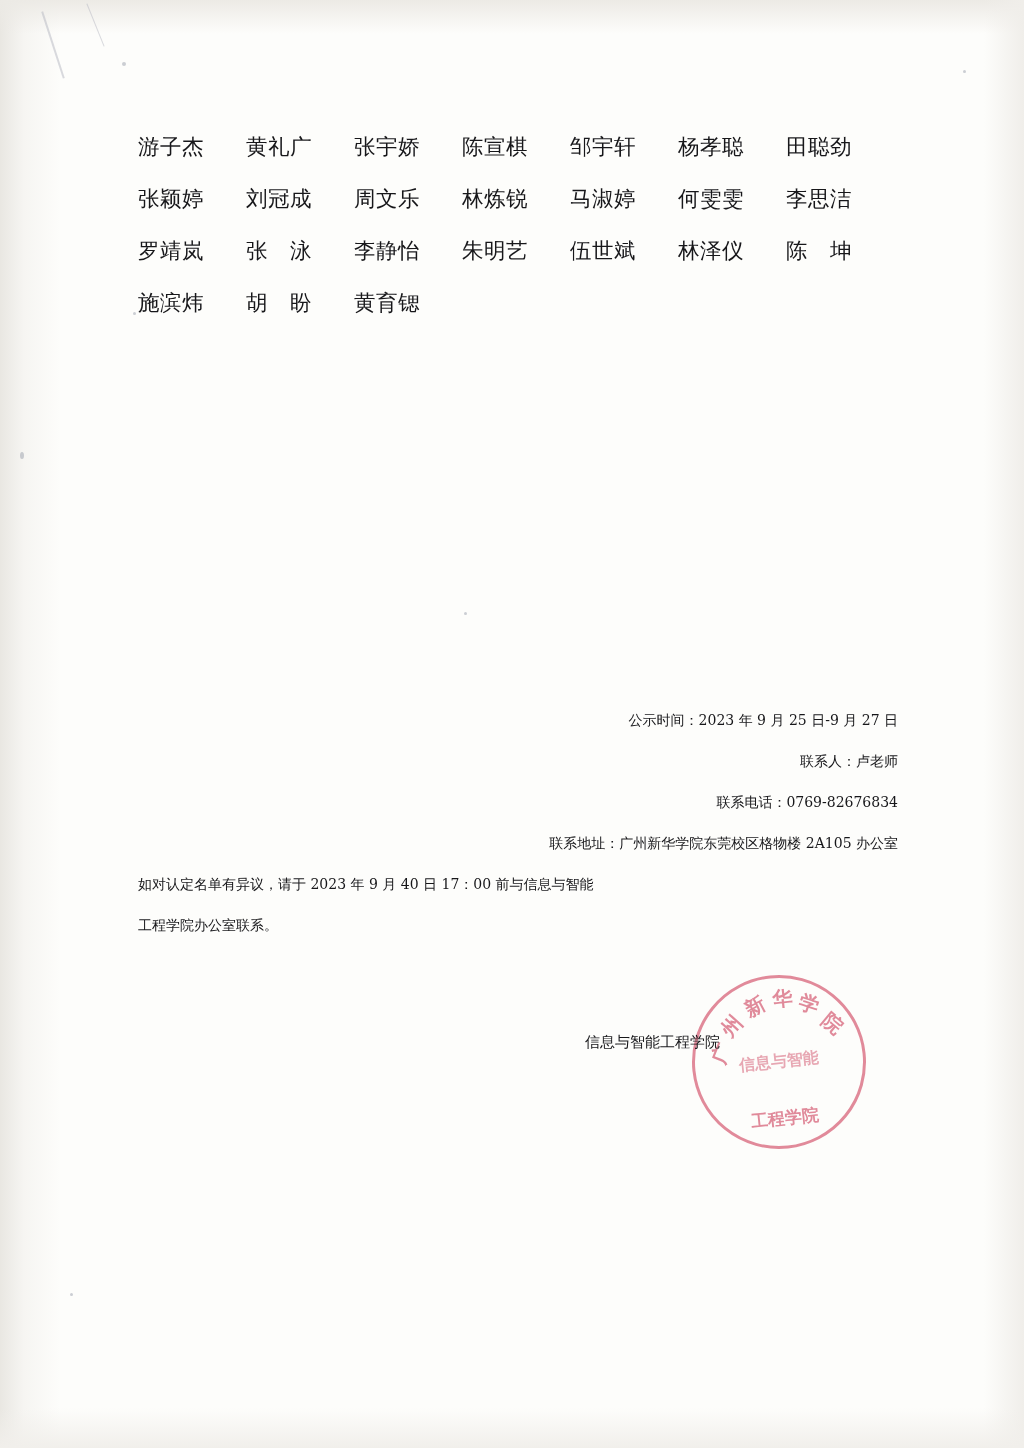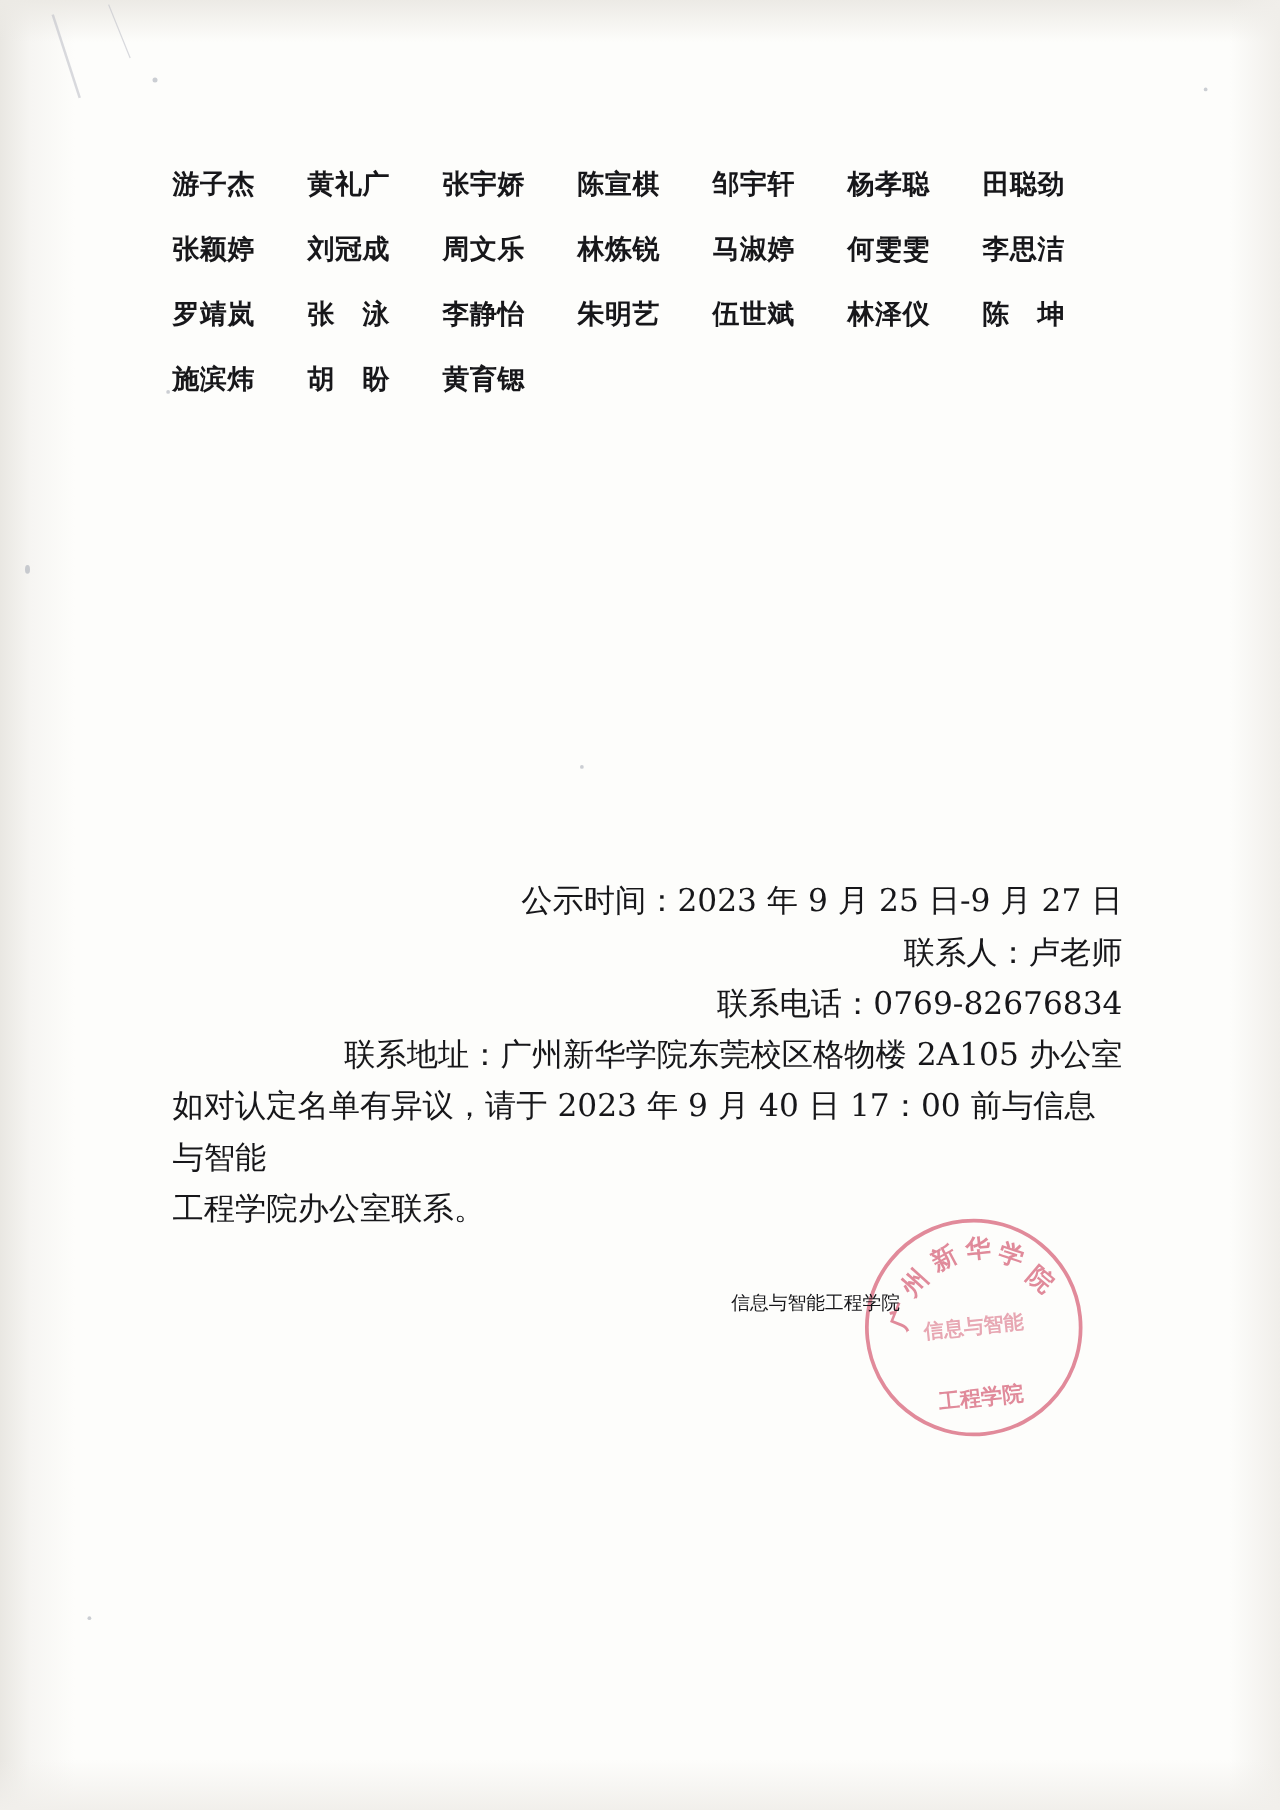--- a/index.html
+++ b/index.html
@@ -67,33 +67,32 @@
     height: 52px;
     align-items: center;
   }
   .name-cell {
     width: 108px;
     font-size: 21.5px;
     color: #17171a;
     letter-spacing: 0.5px;
     white-space: nowrap;
     font-family: "DejaVu Serif", "Liberation Serif", serif;
-    font-weight: bold;
   }
   .name-cell.wide-space {
     letter-spacing: 0.5px;
   }
 
   
   .body-block {
     position: absolute;
     left: 138px;
     top: 700px;
     width: 760px;
-    font-size: 25px;
+    font-size: 14px;
     line-height: 41px;
     color: #17171a;
   }
   .line-right {
     text-align: right;
   }
   .line-plain {
     text-align: left;
   }
 

